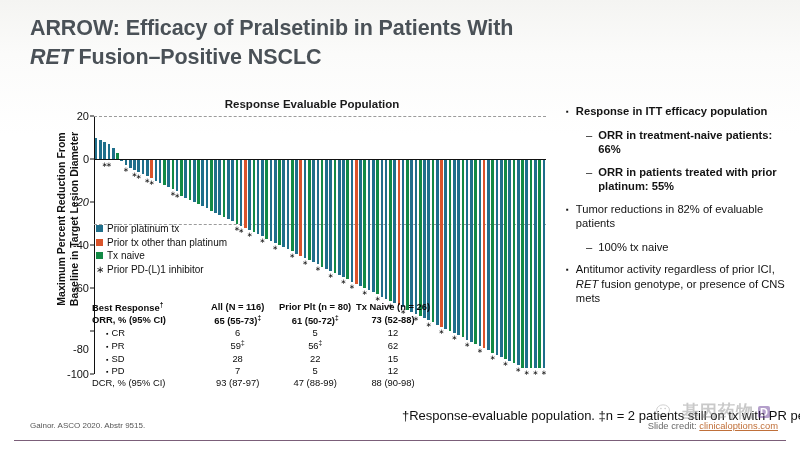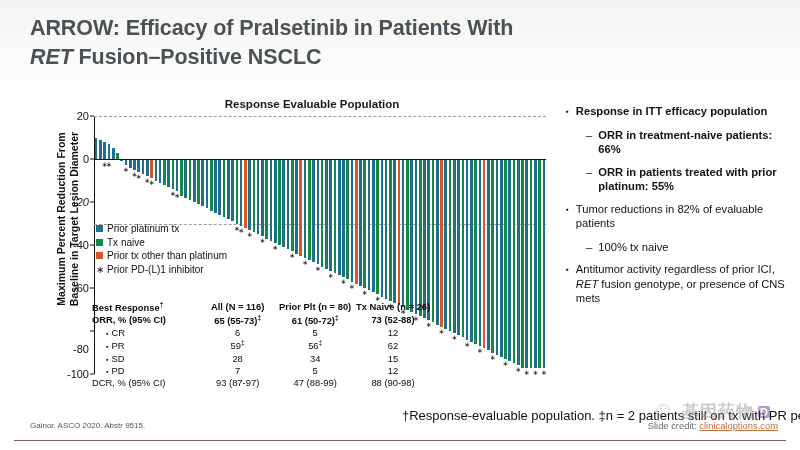--- a/index.html
+++ b/index.html
@@ -366,26 +366,26 @@
         <div class="axis-line" style="top: 43px;"></div>
       </div>
   </div>
 
   <div id="legend">
       <div class="row">
         <span class="swatch" style="background: rgb(31, 111, 139);"></span>
         <span>Prior platinum tx</span>
       </div>
       <div class="row">
+        <span class="swatch" style="background: rgb(217, 84, 43);"></span>
+        <span>Prior tx other than platinum</span>
+      </div>
+      <div class="row">
         <span class="swatch" style="background: rgb(18, 138, 69);"></span>
         <span>Tx naive</span>
-      </div>
-      <div class="row">
-        <span class="swatch" style="background: rgb(217, 84, 43);"></span>
-        <span>Prior tx other than platinum</span>
       </div>
       <div class="row">
         <span class="astk">∗</span>
         <span>Prior PD-(L)1 inhibitor</span>
       </div>
     </div>
 
   <table id="data-table">
     <tbody>
         <tr>
@@ -408,21 +408,21 @@
         </tr>
         <tr>
           <td class="rowlab indent"><span class="bullet-sq">▪</span>PR</td>
           <td class="val">59<sup>‡</sup></td>
           <td class="val">56<sup>‡</sup></td>
           <td class="val">62</td>
         </tr>
         <tr>
           <td class="rowlab indent"><span class="bullet-sq">▪</span>SD</td>
           <td class="val">28</td>
-          <td class="val">34</td>
+          <td class="val">22</td>
           <td class="val">15</td>
         </tr>
         <tr>
           <td class="rowlab indent"><span class="bullet-sq">▪</span>PD</td>
           <td class="val">7</td>
           <td class="val">5</td>
           <td class="val">12</td>
         </tr>
         <tr>
           <td class="rowlab" style="font-weight: normal;">DCR, % (95% CI)</td>

